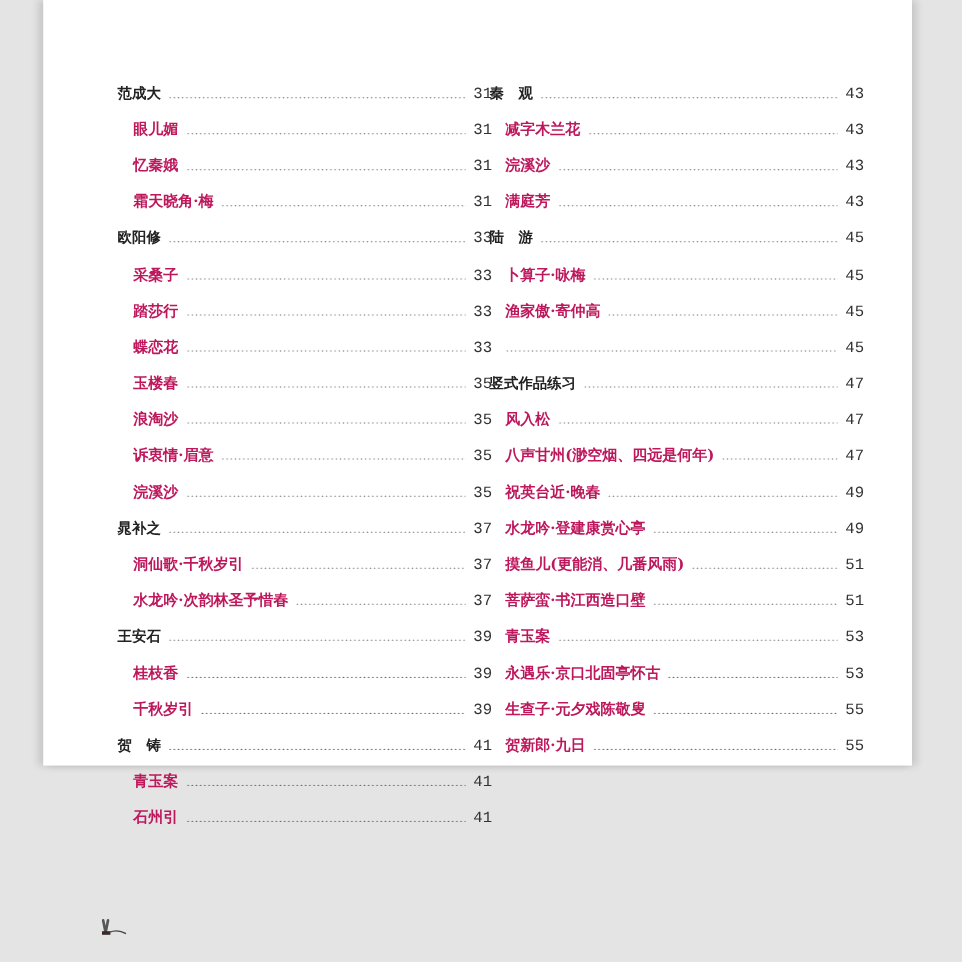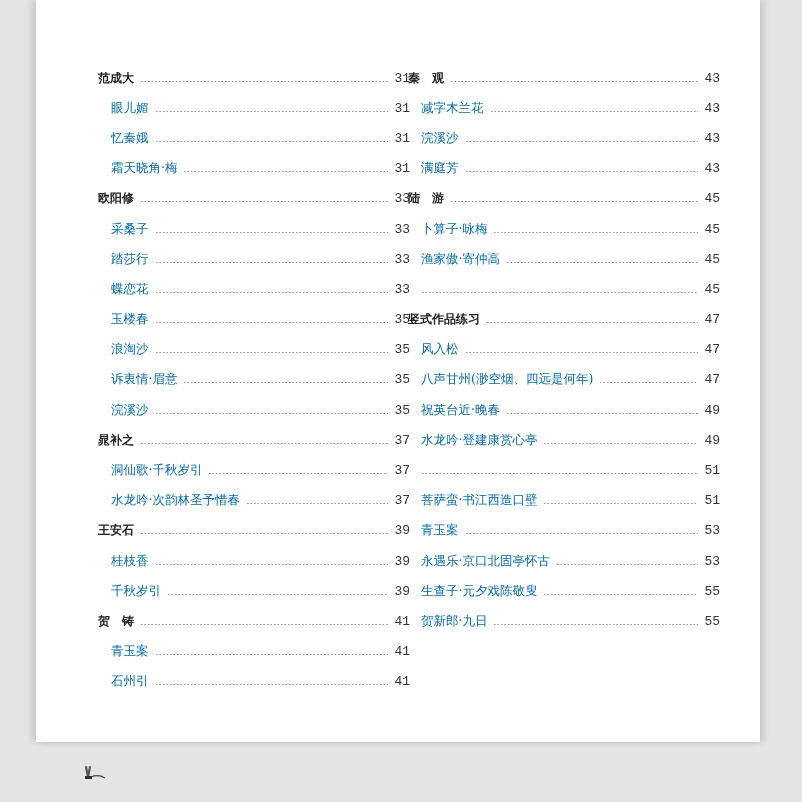--- a/index.html
+++ b/index.html
@@ -4,34 +4,34 @@
   <style>
     html, body { margin: 0; padding: 0; }
     body {
       width: 802px; height: 802px; overflow: hidden;
       background: #e4e4e4;
       position: relative;
       font-family: "DejaVu Serif", "Liberation Serif", serif;
       color: #333;
     }
     .page {
-      position: absolute; left: 36px; top: 0; width: 724px; height: 742px;
+      position: absolute; left: 36px; top: 0; width: 724px; height: 638px;
       background: #ffffff;
       box-shadow: -4px 0 6px rgba(0,0,0,0.12), 4px 0 6px rgba(0,0,0,0.12);
     }
     .col {
       position: absolute; top: 63px;
     }
     .col.left { left: 62px; width: 312px; }
     .col.right { left: 372px; width: 312px; }
     .row {
       height: 30.2px; display: flex; align-items: center;
       font-size: 12.5px; white-space: nowrap;
     }
-    .row .title { flex: 0 0 auto; padding-right: 6px; color: #0369a1; }
+    .row .title { flex: 0 0 auto; padding-right: 6px; color: #be185d; font-weight: bold; }
     .row.author .title {
       font-family: "DejaVu Sans", "Liberation Sans", sans-serif;
       font-weight: bold; color: #222; font-size: 12px;
     }
     .row.work { padding-left: 13px; }
     .row .leader {
       flex: 1 1 auto; height: 1px; margin-top: 6px;
       background-image: radial-gradient(circle, #666 0.6px, transparent 0.8px);
       background-size: 3.5px 2px; background-repeat: repeat-x;
       background-position: left center;
@@ -214,20 +214,21 @@
         <span class="title">祝英台近·晚春</span>
         <span class="leader"></span>
         <span class="pg">49</span>
       </div>
       <div class="row work">
         <span class="title">水龙吟·登建康赏心亭</span>
         <span class="leader"></span>
         <span class="pg">49</span>
       </div>
       <div class="row work">
+        <span class="title">摸鱼儿(更能消、几番风雨)</span>
         <span class="leader"></span>
         <span class="pg">51</span>
       </div>
       <div class="row work">
         <span class="title">菩萨蛮·书江西造口壁</span>
         <span class="leader"></span>
         <span class="pg">51</span>
       </div>
       <div class="row work">
         <span class="title">青玉案</span>

